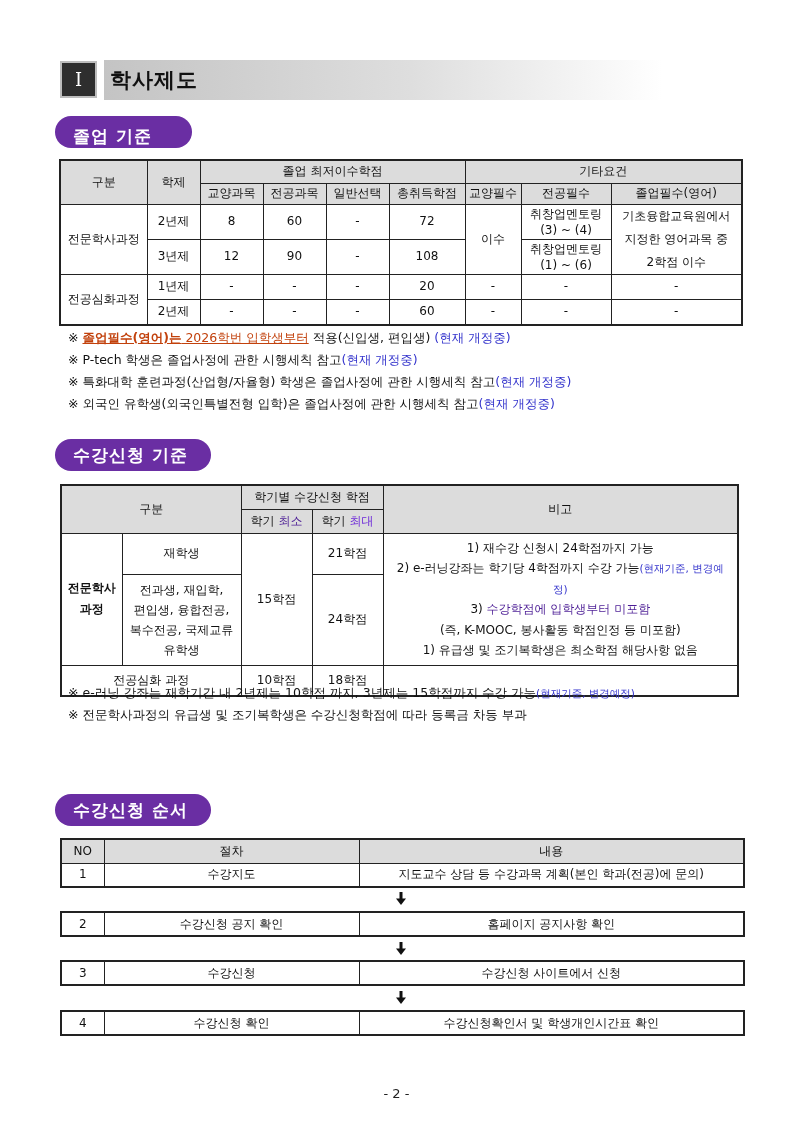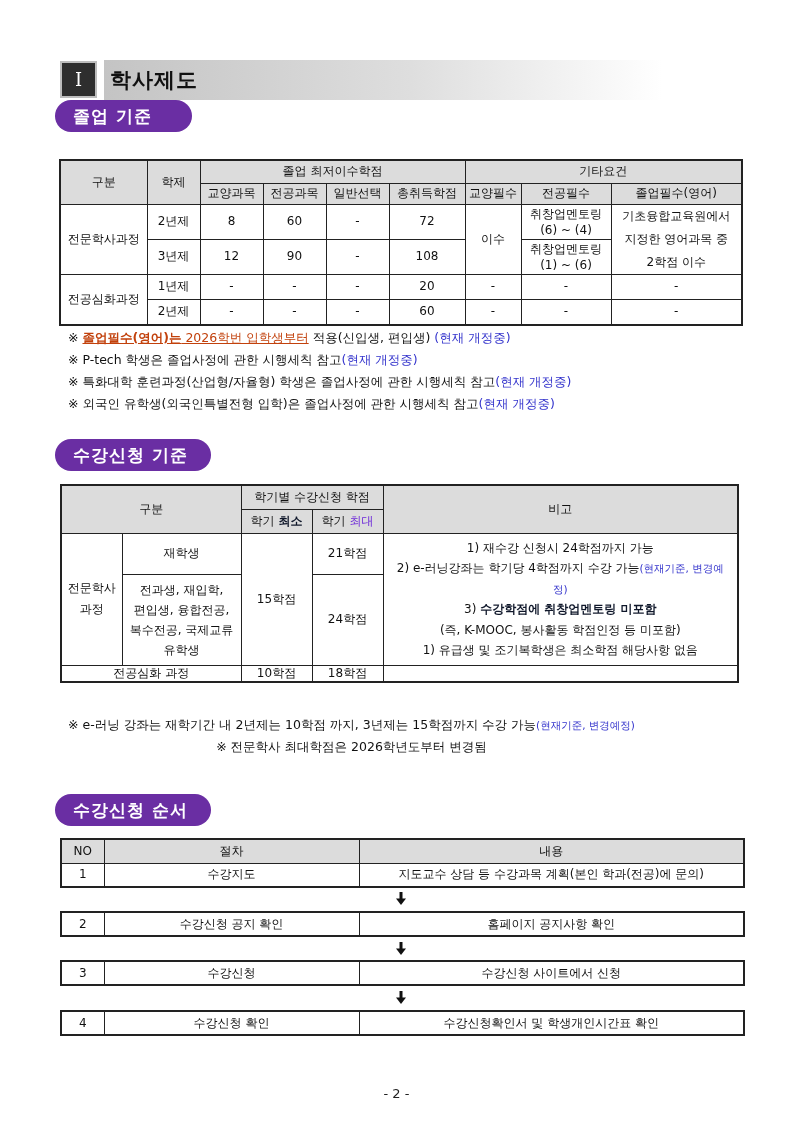--- a/index.html
+++ b/index.html
@@ -36,40 +36,40 @@
     border: 1px solid #222; text-align: center; vertical-align: middle;
     font-weight: normal; font-size: 12px; padding: 0; line-height: 1.25;
   }
   .hdr { background: #dcdcdc; }
   .outer { border: 2px solid #222; }
 
   .note { font-size: 12.5px; line-height: 22px; white-space: nowrap; }
   .red-u { color: #c2410c; text-decoration: underline; }
   .blue { color: #3333cc; }
   .blue-sm { color: #3333cc; font-size: 10.5px; }
-  .red { color: #0f172a; font-weight: bold; }
+  .red { color: #4c1d95; font-weight: normal; }
   .bluebold { color: #6d28d9; }
 
   .remarks { text-align: center; padding: 4px 6px; font-size: 12px; line-height: 20.5px; vertical-align: top; }
 
   .arrow { width: 20px; text-align: center; font-size: 14px; color: #111; font-weight: bold; line-height: 14px; }
 
   .pageno { left: 0; width: 793px; top: 1086px; text-align: center; font-size: 13px; color: #222; }
 </style>
 </head>
 <body>
 
 <div class="abs chapter-box">
   <span>I</span>
 </div>
 <div class="abs chapter-bar">
   <span class="chapter-title">학사제도</span>
 </div>
 
-<div class="abs pill" style="left:55px; top:100px; width:137px;">
+<div class="abs pill" style="left:55px; top:116px; width:137px;align-items:flex-end;">
   <span>졸업 기준</span>
 </div>
 
 <table class="abs outer" style="left:59px; top:159px; width:682px;">
   <colgroup>
     <col style="width:87px">
       <col style="width:53px">
       <col style="width:63px">
       <col style="width:63px">
       <col style="width:63px">
@@ -97,21 +97,21 @@
   <tr style="height:35px">
     <td rowspan="2">전문학사과정</td>
     <td>2년제</td>
     <td>8</td>
     <td>60</td>
     <td>-</td>
     <td>72</td>
     <td rowspan="2">이수</td>
     <td style="line-height:16px;">
       <div>취창업멘토링</div>
-      <div>(6) ~ (4)</div>
+      <div>(3) ~ (4)</div>
     </td>
     <td rowspan="2" style="line-height:23px;">
       <div>기초융합교육원에서</div>
       <div>지정한 영어과목 중</div>
       <div>2학점 이수</div>
     </td>
   </tr>
   <tr style="height:35px">
     <td>3년제</td>
     <td>12</td>
@@ -183,59 +183,59 @@
   </tr>
   <tr style="height:24px" class="hdr">
     <td>
       <span>학기 </span><span class="red">최소</span>
     </td>
     <td>
       <span>학기 </span><span class="bluebold">최대</span>
     </td>
   </tr>
   <tr style="height:38px">
-    <td rowspan="2" style="line-height:21px;">
+    <td rowspan="2" style="line-height:21px;font-weight:bold;">
       <div>전문학사</div>
       <div>과정</div>
     </td>
     <td>재학생</td>
     <td rowspan="2">15학점</td>
     <td>21학점</td>
     <td rowspan="2" class="remarks">
       <div>1) 재수강 신청시 24학점까지 가능</div>
       <div><span>2) e-러닝강좌는 학기당 4학점까지 수강 가능</span><span class="blue-sm">(현재기준, 변경예정)</span></div>
-      <div><span>3) </span><span class="red">수강학점에 취창업멘토링 미포함</span></div>
+      <div><span>3) </span><span class="red">수강학점에 입학생부터 미포함</span></div>
       <div> (즉, K-MOOC, 봉사활동 학점인정 등 미포함)</div>
       <div>1) 유급생 및 조기복학생은 최소학점 해당사항 없음</div>
     </td>
   </tr>
   <tr style="height:82px">
     <td style="line-height:20px;">
       <div>전과생, 재입학,</div>
       <div>편입생, 융합전공,</div>
       <div>복수전공, 국제교류</div>
       <div>유학생</div>
     </td>
     <td>24학점</td>
   </tr>
-  <tr style="height:16px">
+  <tr style="height:31px">
     <td colspan="2">전공심화 과정</td>
     <td>10학점</td>
     <td>18학점</td>
     <td></td>
   </tr>
 </tbody>
   </table>
 
-<div class="abs" style="left:68px; top:714px;text-align:center;">
+<div class="abs" style="left:68px; top:682px;">
   <div class="note">
     <span>※</span><span> e-러닝 강좌는 재학기간 내 2년제는 10학점 까지, 3년제는 15학점까지 수강 가능</span><span class="blue-sm">(현재기준, 변경예정)</span>
   </div>
   <div class="note">
-    <span>※</span><span> 전문학사 최대학점은 2026학년도부터 변경됨</span>
+    <span>※</span><span> 전문학사과정의 유급생 및 조기복학생은 수강신청학점에 따라 등록금 차등 부과</span>
   </div>
 </div>
 
 <div class="abs pill" style="left:55px; top:794px; width:156px;">
   <span>수강신청 순서</span>
 </div>
 
 <table class="abs outer" style="left:60px; top:838px; width:683px;">
   <colgroup>
       <col style="width:43px">

